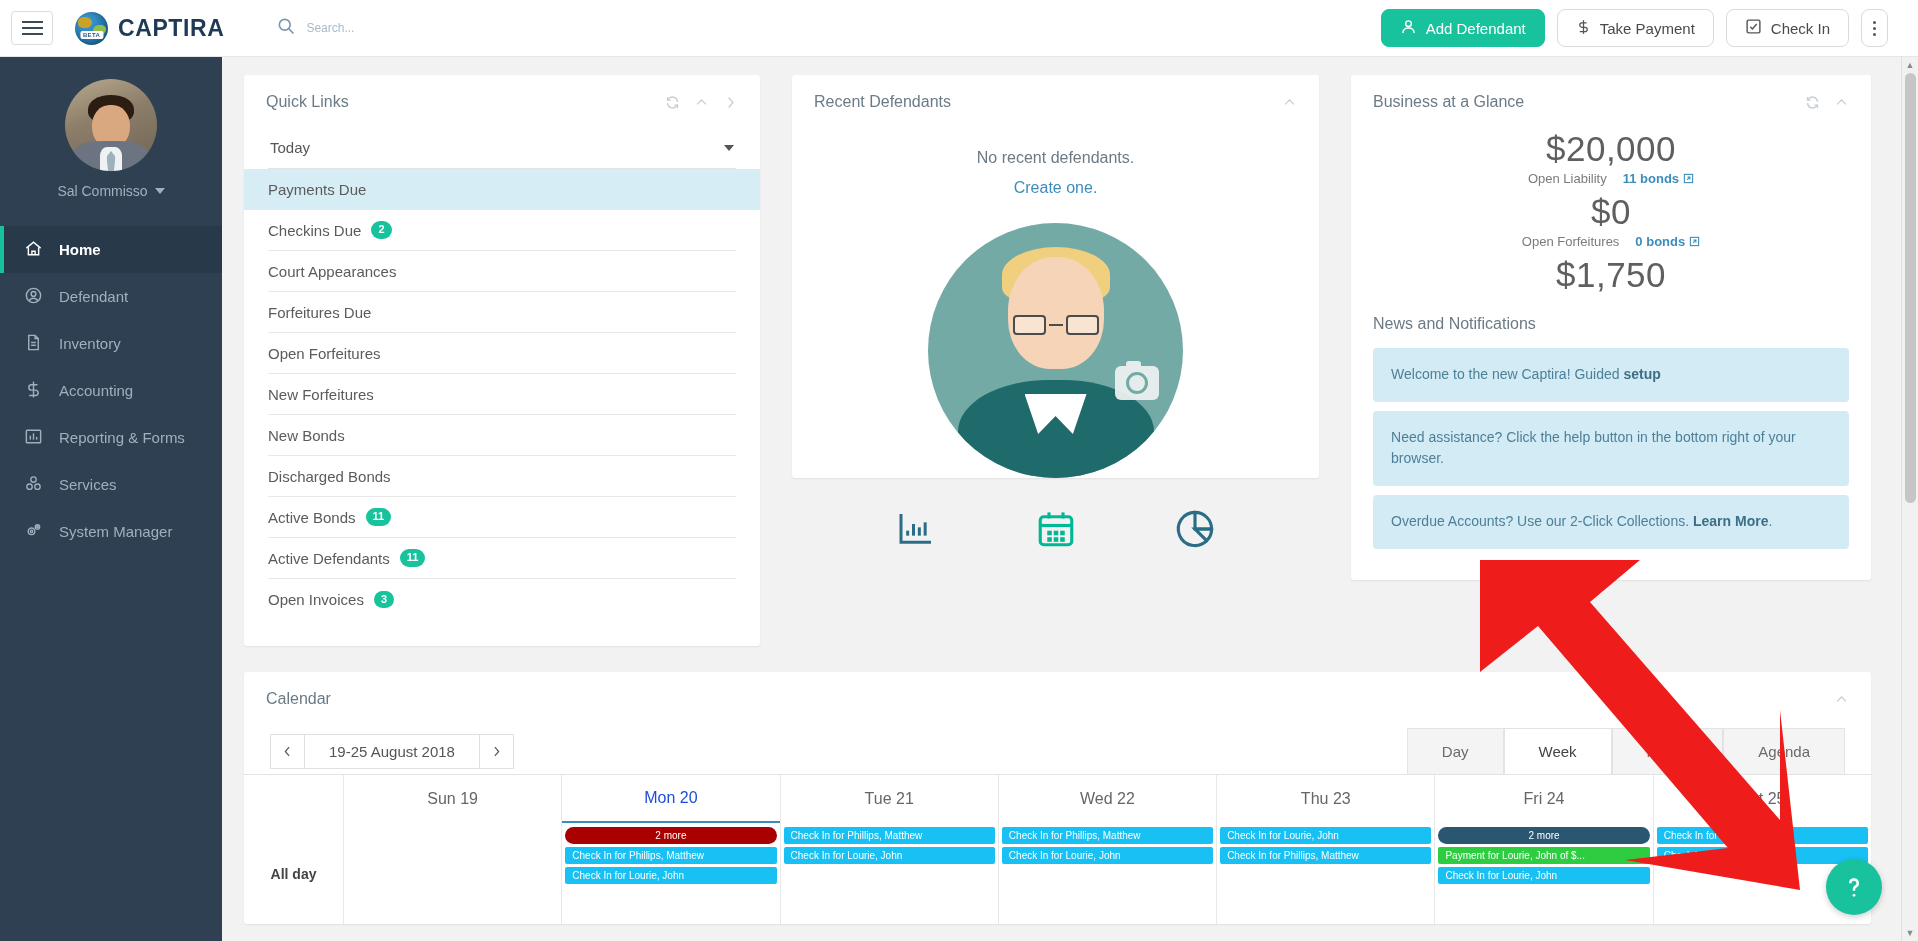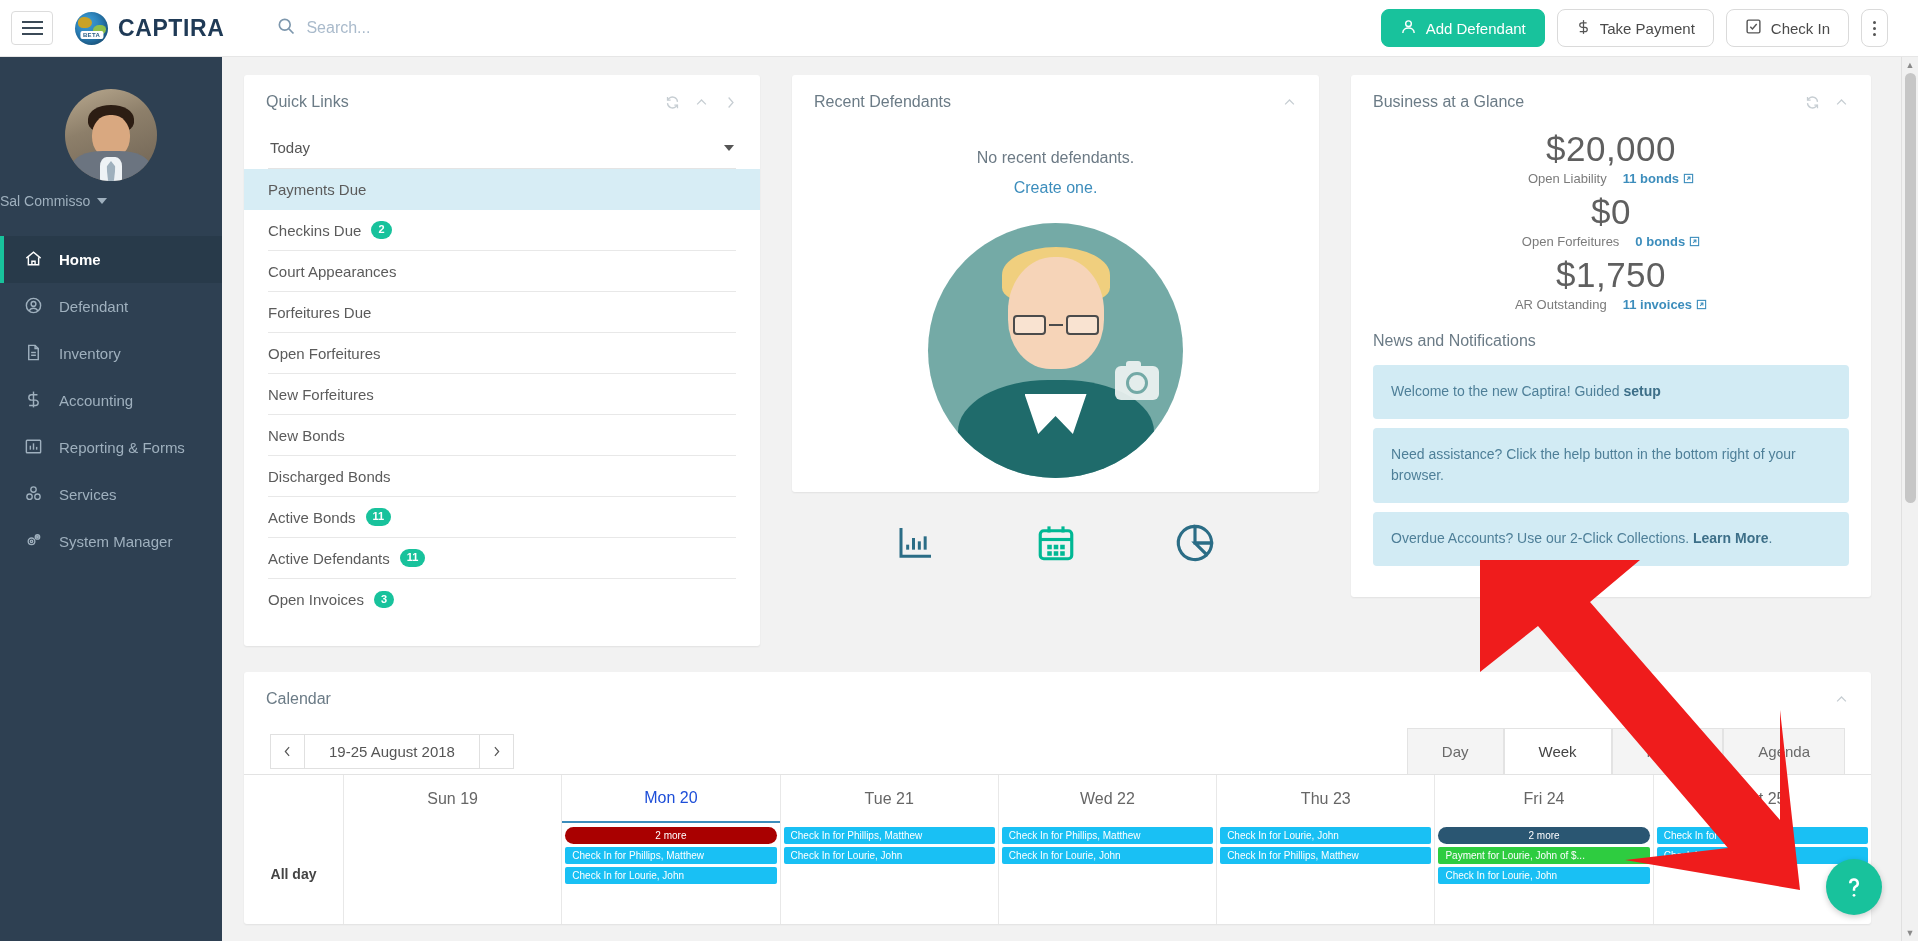--- a/index.html
+++ b/index.html
@@ -42,21 +42,21 @@
     position: absolute; left: 50%; top: 58%; transform: translateX(-50%);
     background: #ffffff; color: #2b5f86; font-size: 6px; font-weight: bold;
     letter-spacing: .3px; padding: 1px 3px; border-radius: 2px; z-index: 2;
     line-height: 1;
   }
   .brand-name {
     font-size: 23px; font-weight: bold; color: #1f3a56; letter-spacing: .6px;
   }
   .search-wrap { display: flex; align-items: center; margin-left: 52px; gap: 10px; }
   .search-input {
-    border: none; outline: none; font-size: 16px; color: #9fb3c8;
+    border: none; outline: none; font-size: 12px; color: #9fb3c8;
     font-family: "Liberation Sans", sans-serif; width: 330px; background: transparent;
   }
   .search-input::placeholder { color: #a9bacb; }
 
   .top-actions {
     margin-left: auto; display: flex; align-items: center; gap: 12px; padding-right: 30px;
   }
   .btn {
     height: 38px; display: inline-flex; align-items: center; gap: 9px;
     padding: 0 18px; border-radius: 8px; font-size: 15px; cursor: pointer;
@@ -65,21 +65,21 @@
   .btn-primary { background: #18c29c; border-color: #18c29c; color: #fff; font-weight: 500; }
   .btn-icon-only { padding: 0 11px; }
   .kebab { display: flex; flex-direction: column; gap: 3px; align-items: center; }
   .kebab i { width: 3px; height: 3px; background: #555; border-radius: 50%; display: block; }
 
   
   .sidebar {
     position: absolute; top: 57px; left: 0; bottom: 0; width: 222px;
     background: #2e4052; z-index: 20;
   }
-  .profile { padding: 32px 0 14px; }
+  .profile { padding: 22px 0 14px; text-align: center; }
   .avatar {
     width: 92px; height: 92px; border-radius: 50%; margin: 0 auto;
     background: linear-gradient(160deg, #b9a98f 0%, #8d7f6a 40%, #6e6253 100%);
     position: relative; overflow: hidden;
   }
   .avatar .face {
     position: absolute; left: 50%; top: 26px; transform: translateX(-50%);
     width: 38px; height: 44px; background: #d9a880; border-radius: 46% 46% 50% 50%;
   }
   .avatar .hair {
@@ -148,21 +148,21 @@
   }
   .ql-item.selected {
     background: #d7edf5; margin: 0; padding-left: 24px; border-bottom: none;
   }
   .badge {
     background: #18c29c; color: #fff; font-size: 11px; font-weight: bold;
     border-radius: 9px; padding: 2px 7px; line-height: 1.25; min-width: 20px; text-align: center;
   }
 
   
-  .recent { width: 527px; padding-bottom: 14px; }
+  .recent { width: 527px; }
   .recent-empty { text-align: center; padding-top: 26px; }
   .recent-empty .line1 { font-size: 16px; color: #6c7a85; }
   .recent-empty .line2 { font-size: 16px; color: #3c8dbc; margin-top: 12px; cursor: pointer; }
   .recent-figure {
     width: 255px; height: 255px; border-radius: 50%; margin: 26px auto 0;
     background: #74aaa6; position: relative; overflow: hidden;
   }
   .rf-head {
     position: absolute; left: 50%; top: 34px; transform: translateX(-50%);
     width: 96px; height: 112px; background: #f6d4b8; border-radius: 48% 48% 44% 44%;
@@ -634,31 +634,20 @@
               <rect x="3" y="3" width="18" height="18"></rect>
                 <polyline points="9,15 15,9"></polyline>
                 <polyline points="10,9 15,9 15,14"></polyline>
             </svg>
           </span>
         </div>
       </div>
 
       <div class="stat">
         <div class="stat-value">$1,750</div>
-        <div class="stat-sub">
-          <span>AR Outstanding</span>
-          <span class="stat-link">
-            <span>11 invoices</span>
-            <svg width="11" height="11" viewBox="0 0 24 24" fill="none" stroke="#3c8dbc" stroke-width="2.4">
-              <rect x="3" y="3" width="18" height="18"></rect>
-                <polyline points="9,15 15,9"></polyline>
-                <polyline points="10,9 15,9 15,14"></polyline>
-            </svg>
-          </span>
-        </div>
       </div>
 
       <div class="news-title">News and Notifications</div>
       <div class="news-item">
         <span>Welcome to the new Captira! Guided </span><b>setup</b>
       </div>
       <div class="news-item">
         <span>Need assistance? Click the help button in the bottom right of your browser.</span>
       </div>
       <div class="news-item">

